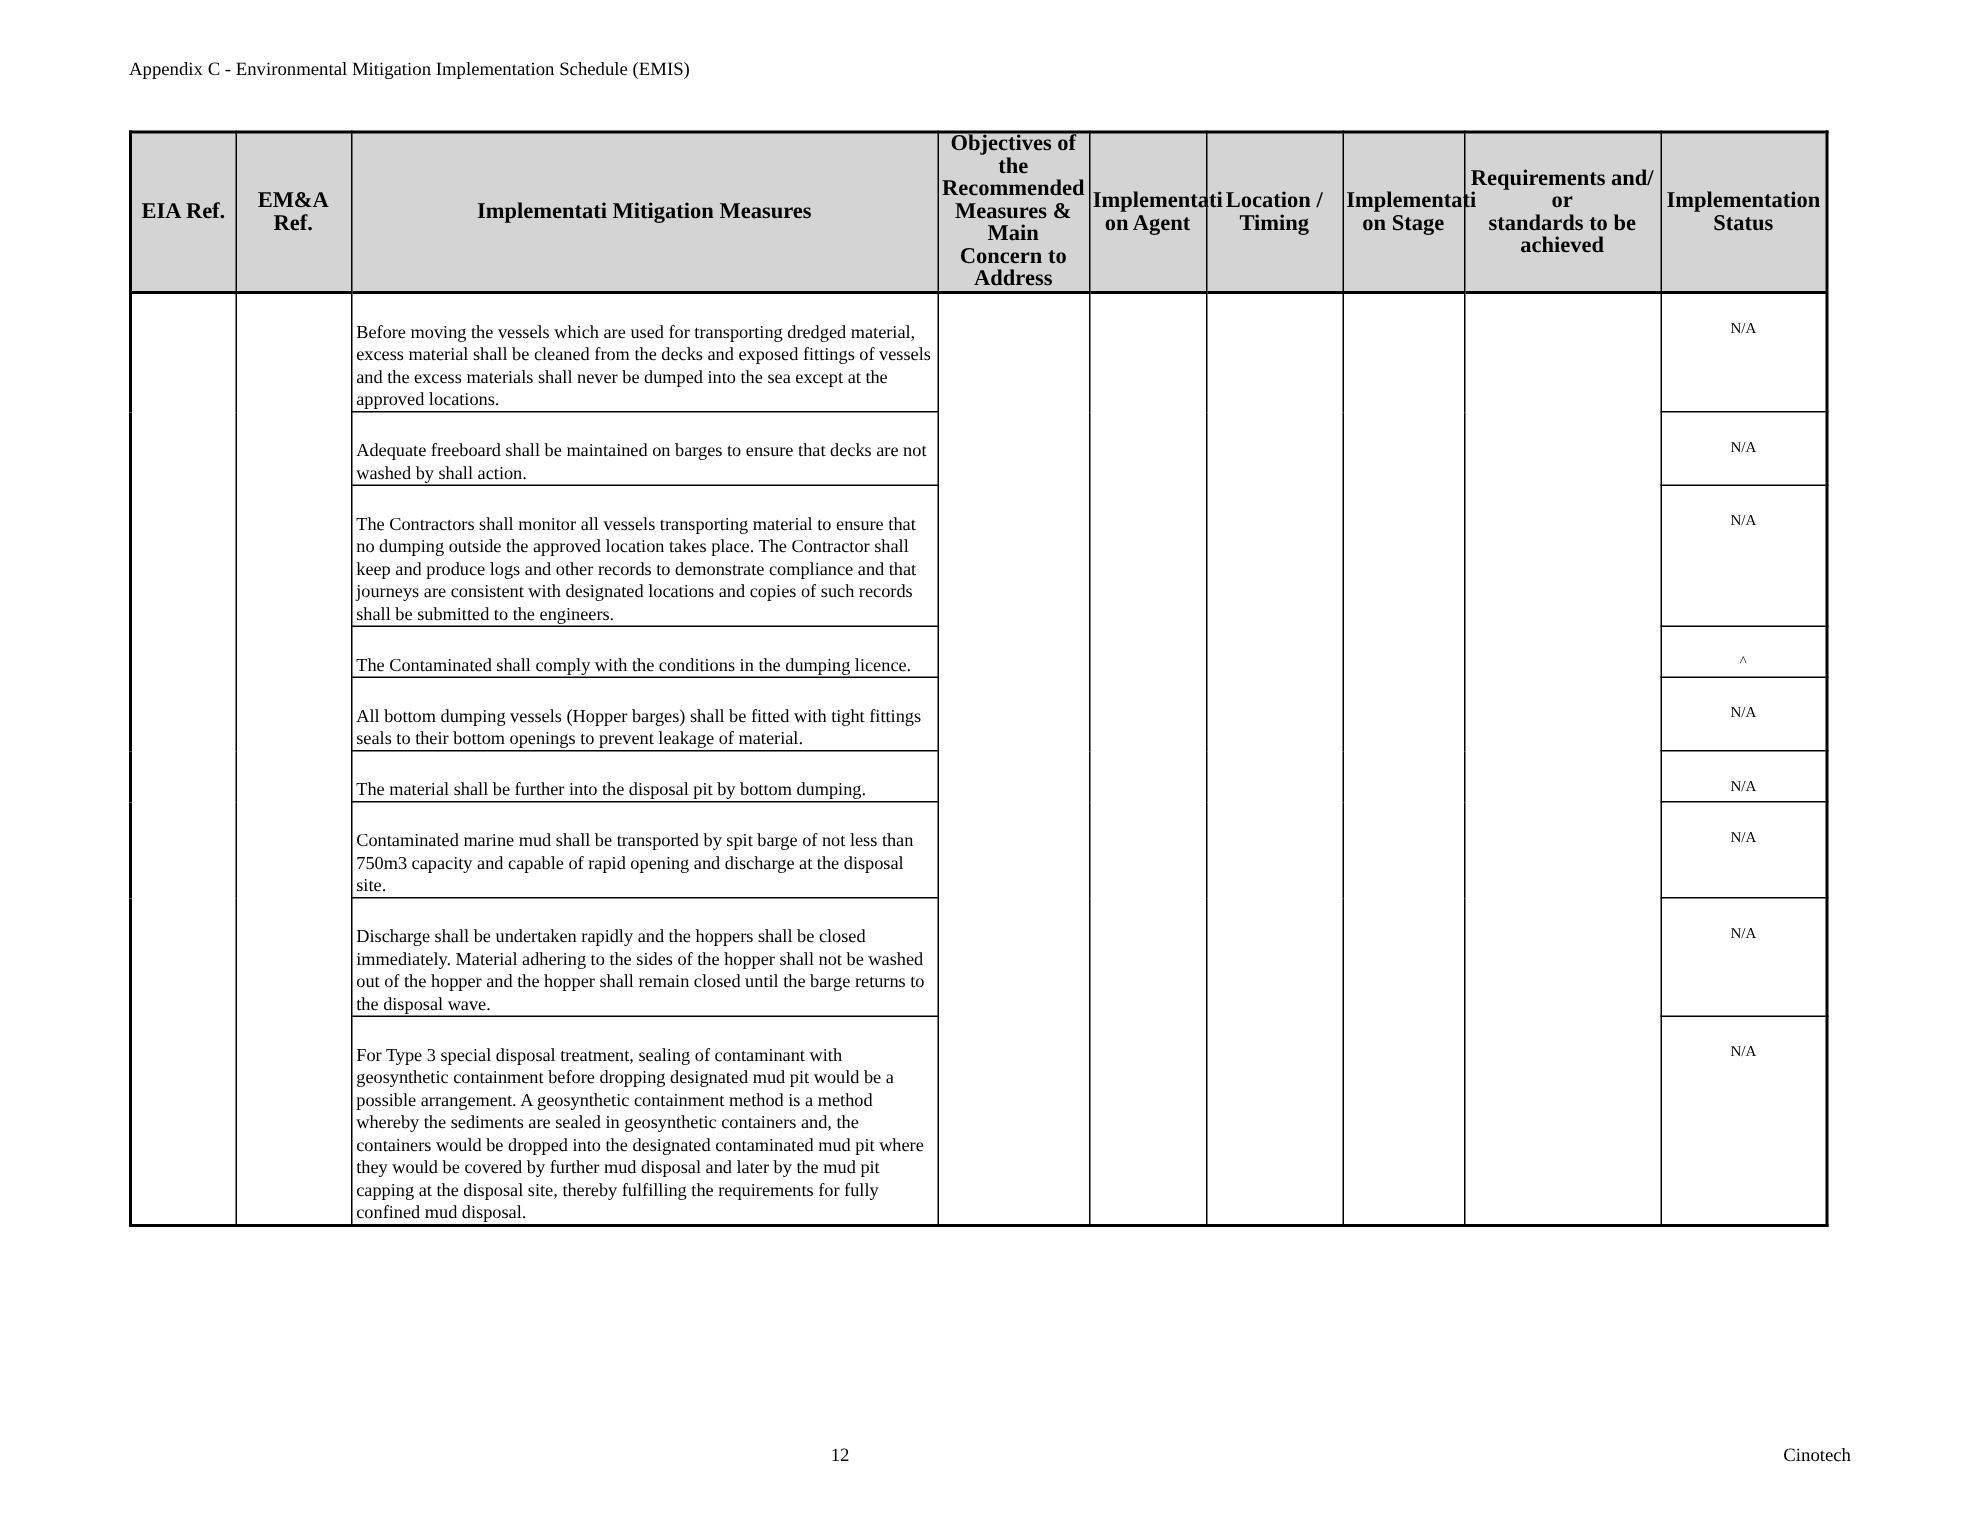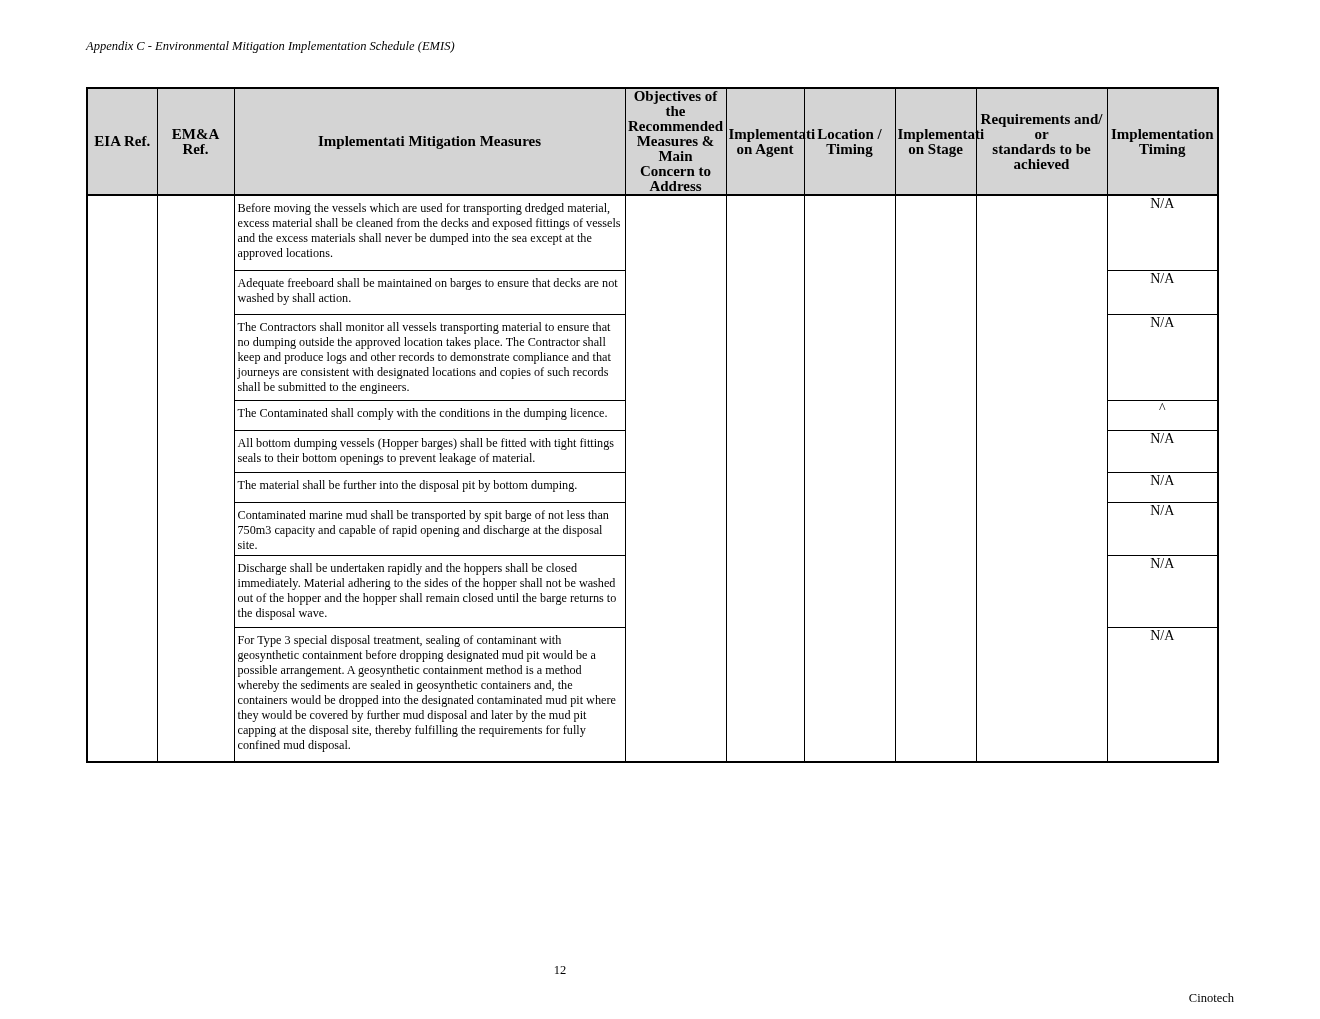--- a/index.html
+++ b/index.html
@@ -15,21 +15,20 @@
     background: var(--page-bg);
     color: var(--text-color);
     font-family: "Liberation Serif", serif;
   }
   .doc-title {
     position: absolute;
     left: 86px;
     top: 39px;
     font-size: 12.5px;
     white-space: nowrap;
-    font-style: italic;
   }
   table.emis {
     position: absolute;
     left: 86px;
     top: 87px;
     width: 1131px;
     border-collapse: collapse;
     table-layout: fixed;
     border: 2px solid var(--border-color);
   }
@@ -46,45 +45,44 @@
     vertical-align: middle;
     white-space: pre-line;
     padding: 0 2px;
     border-bottom: 2px solid var(--border-color);
   }
   td.measure-cell {
     vertical-align: top;
     text-align: left;
     font-size: 12.2px;
     line-height: 15px;
-    padding: 5px 3px 0 3px;
+    padding: 18px 3px 0 3px;
     overflow: hidden;
   }
   td.status-cell {
     vertical-align: top;
     text-align: center;
-    font-size: 14px;
+    font-size: 10px;
     line-height: 15px;
-    padding-top: 0;
+    padding-top: 16px;
   }
   td.empty-cell { background: transparent; }
   .footer-pageno {
     position: absolute;
     top: 963px;
     left: 0;
     width: 1120px;
     text-align: center;
     font-size: 12.5px;
   }
   .footer-company {
     position: absolute;
     top: 963px;
     right: 86px;
     font-size: 12.5px;
-    margin-top: 28px;
   }
 </style>
 </head>
 <body>
 
 <div class="doc-title">Appendix C - Environmental Mitigation Implementation Schedule (EMIS)</div>
 
 <table class="emis">
   <colgroup>
     <col style="width:70px">
@@ -110,21 +108,21 @@
       <th>Implementati
 on Agent</th>
       <th>Location /
 Timing</th>
       <th>Implementati
 on Stage</th>
       <th>Requirements and/ or
 standards to be
 achieved</th>
       <th>Implementation
-Timing</th>
+Status</th>
     </tr>
   </thead>
   <tbody>
     <tr style="height:75px">
       <td class="empty-cell" rowspan="9"></td>
       <td class="empty-cell" rowspan="9"></td>
       <td class="measure-cell">Before moving the vessels which are used for transporting dredged material, excess material shall be cleaned from the decks and exposed fittings of vessels and the excess materials shall never be dumped into the sea except at the approved locations.</td>
       <td class="empty-cell" rowspan="9"></td>
       <td class="empty-cell" rowspan="9"></td>
       <td class="empty-cell" rowspan="9"></td>

